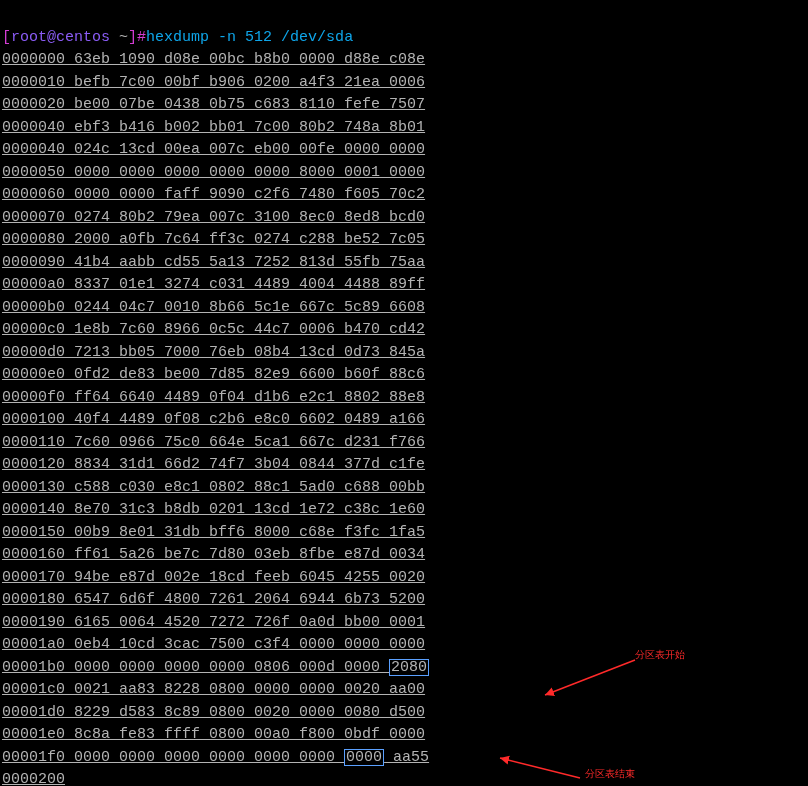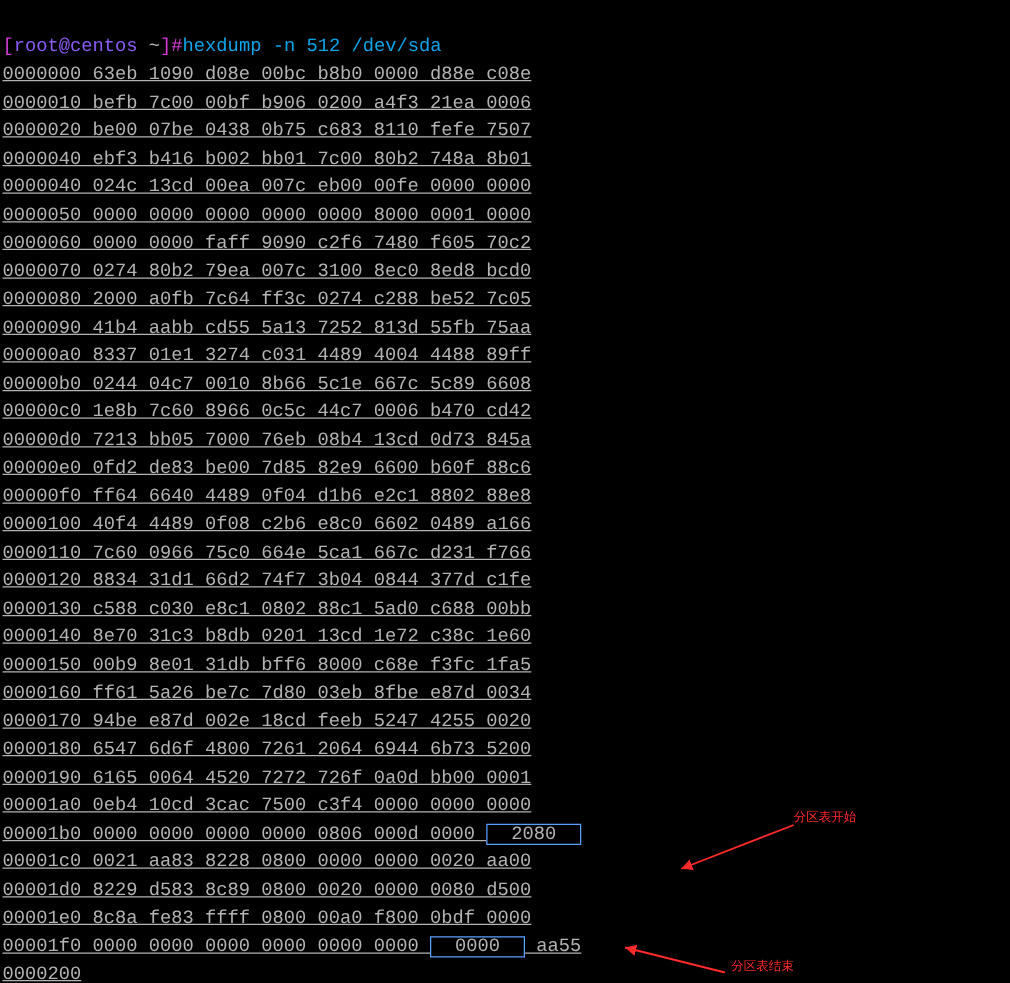--- a/index.html
+++ b/index.html
@@ -19,21 +19,21 @@
     padding: 4px 2px;
     white-space: pre;
   }
   .prompt-open, .prompt-close { color: #d43dd4; }
   .user-host { color: #8b5cf6; }
   .tilde { color: #b3b3b3; }
   .cmd { color: #0ea5e9; }
   .hexline { color: #b3b3b3; text-decoration: underline; }
   .box {
     border: 1px solid #5aa0ff;
-    padding: 0 19px;
+    padding: 0 1px;
     display: inline-block;
     line-height: 1.0;
   }
   .ann {
     position: absolute;
     color: #ff2a2a;
     font-family: "Microsoft YaHei","SimSun",sans-serif;
     font-size: 10px;
     white-space: nowrap;
   }
@@ -63,21 +63,21 @@
 <span class="hexline">00000d0 7213 bb05 7000 76eb 08b4 13cd 0d73 845a</span>
 <span class="hexline">00000e0 0fd2 de83 be00 7d85 82e9 6600 b60f 88c6</span>
 <span class="hexline">00000f0 ff64 6640 4489 0f04 d1b6 e2c1 8802 88e8</span>
 <span class="hexline">0000100 40f4 4489 0f08 c2b6 e8c0 6602 0489 a166</span>
 <span class="hexline">0000110 7c60 0966 75c0 664e 5ca1 667c d231 f766</span>
 <span class="hexline">0000120 8834 31d1 66d2 74f7 3b04 0844 377d c1fe</span>
 <span class="hexline">0000130 c588 c030 e8c1 0802 88c1 5ad0 c688 00bb</span>
 <span class="hexline">0000140 8e70 31c3 b8db 0201 13cd 1e72 c38c 1e60</span>
 <span class="hexline">0000150 00b9 8e01 31db bff6 8000 c68e f3fc 1fa5</span>
 <span class="hexline">0000160 ff61 5a26 be7c 7d80 03eb 8fbe e87d 0034</span>
-<span class="hexline">0000170 94be e87d 002e 18cd feeb 5247 4255 0020</span>
+<span class="hexline">0000170 94be e87d 002e 18cd feeb 6045 4255 0020</span>
 <span class="hexline">0000180 6547 6d6f 4800 7261 2064 6944 6b73 5200</span>
 <span class="hexline">0000190 6165 0064 4520 7272 726f 0a0d bb00 0001</span>
 <span class="hexline">00001a0 0eb4 10cd 3cac 7500 c3f4 0000 0000 0000</span>
 <span class="hexline">00001b0 0000 0000 0000 0000 0806 000d 0000 <span class="box">2080</span></span>
 <span class="hexline">00001c0 0021 aa83 8228 0800 0000 0000 0020 aa00</span>
 <span class="hexline">00001d0 8229 d583 8c89 0800 0020 0000 0080 d500</span>
 <span class="hexline">00001e0 8c8a fe83 ffff 0800 00a0 f800 0bdf 0000</span>
 <span class="hexline">00001f0 0000 0000 0000 0000 0000 0000 <span class="box">0000</span> aa55</span>
 <span class="hexline">0000200</span>
 </div></div>

